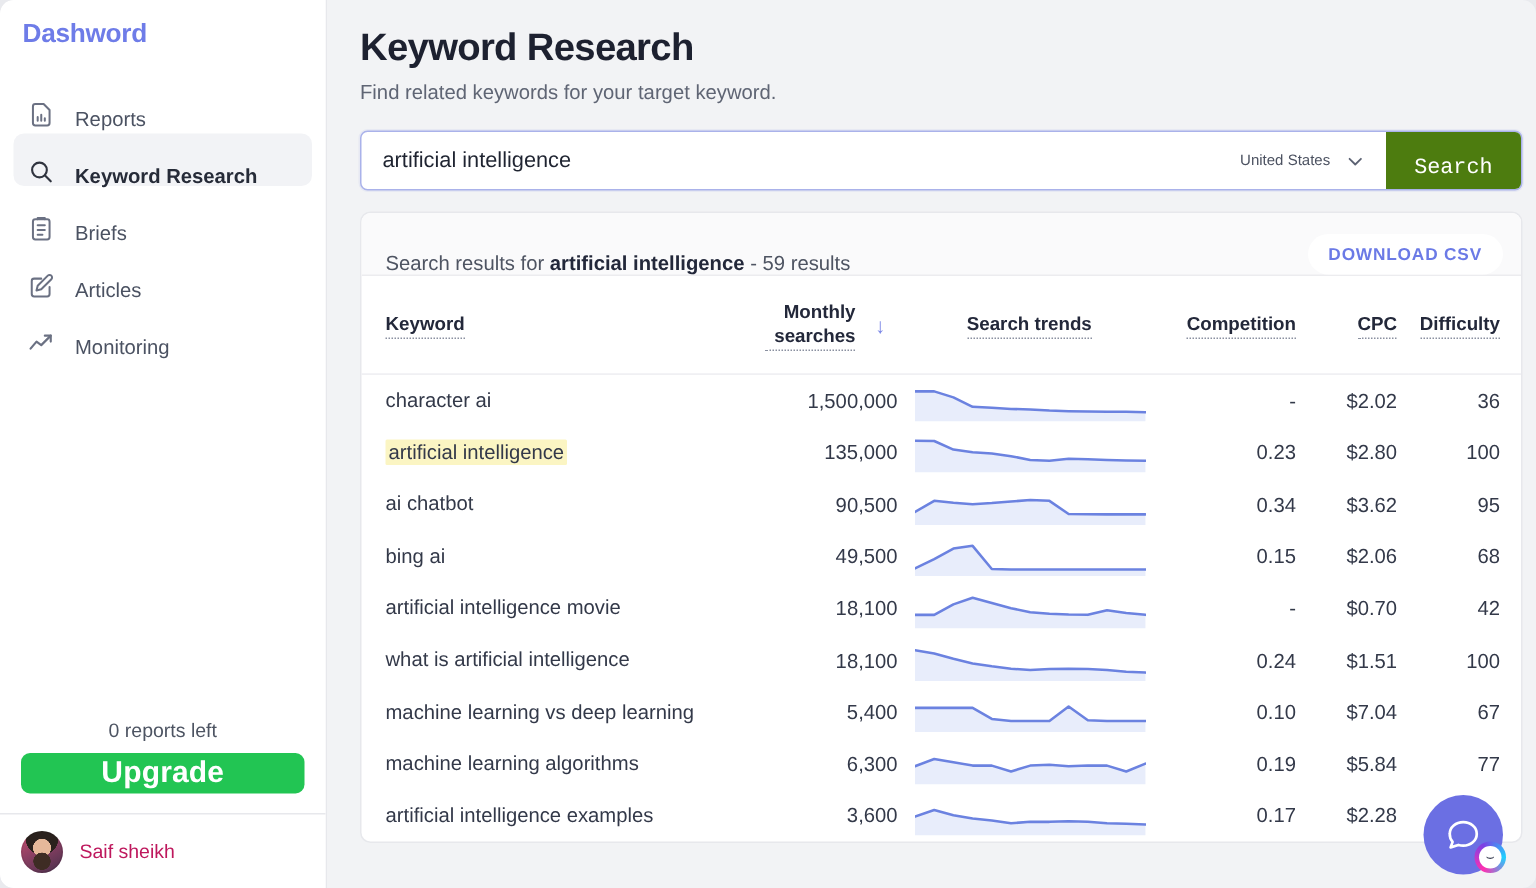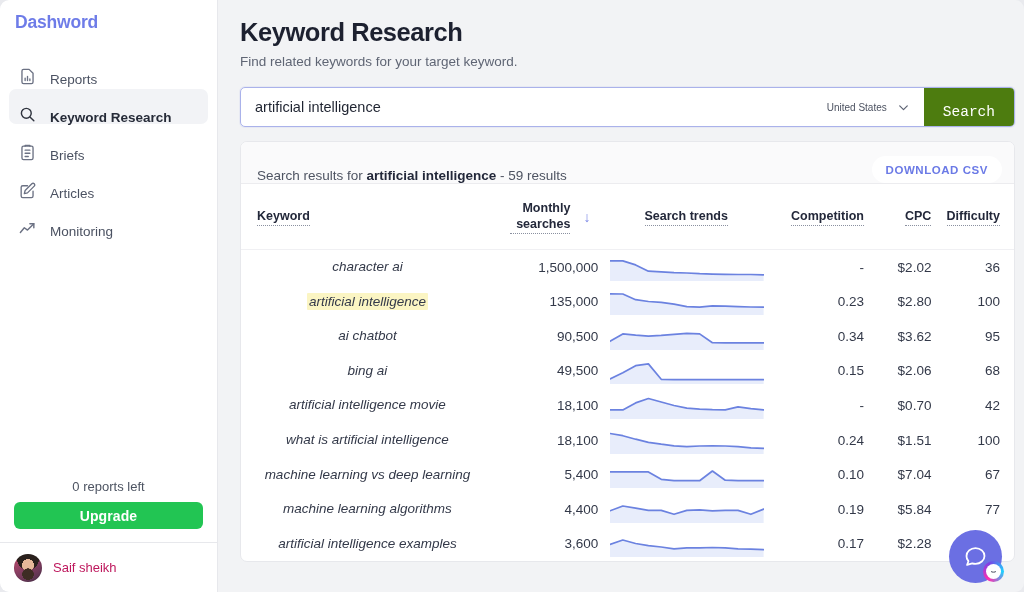--- a/index.html
+++ b/index.html
@@ -71,21 +71,21 @@
     margin-bottom: 8px;
   }
   .upgrade-btn {
     display: block;
     width: 100%;
     background: #22c553;
     color: #fff;
     border: none;
     border-radius: 6px;
     height: 27px;
-    font-size: 14px;
+    font-size: 20px;
     font-weight: 700;
     font-family: inherit;
     cursor: pointer;
     letter-spacing: 0.1px;
   }
   .user-bar {
     border-top: 1px solid #e7e8ec;
     height: 50px;
     display: flex;
     align-items: center;
@@ -237,21 +237,21 @@
   .th-cpc { text-align: right; width: 66px; padding-right: 8px; }
   .th-dif { text-align: right; width: 73px; padding-right: 14px; }
 
   tbody td {
     font-size: 13.5px;
     color: #333949;
     padding: 0;
     height: 34.6px;
     vertical-align: middle;
   }
-  .td-kw { padding-left: 16px; text-align: center; line-height: 1.34; font-style: italic; }
+  .td-kw { padding-left: 16px; text-align: left; line-height: 1.34; }
   .kw-mark {
     background: #fbf5c3;
     padding: 1px 2px;
     border-radius: 1px;
   }
   .td-num { text-align: right; padding-right: 0; }
   .td-comp { text-align: right; padding-right: 8px; }
   .td-cpc { text-align: right; padding-right: 8px; }
   .td-dif { text-align: right; padding-right: 14px; }
   .td-spark { padding: 0 10px 0 12px; }
@@ -502,21 +502,21 @@
       <path d="M0.0 10.9 L12.5 10.9 L25.0 10.9 L37.5 10.9 L50.0 18.3 L62.5 19.7 L75.0 19.7 L87.5 19.7 L100.0 10.0 L112.5 19.2 L125.0 19.7 L137.5 19.7 L150.0 19.7 L150 27 L0 27 Z" fill="#e8edfb"></path>
       <path d="M0.0 10.9 L12.5 10.9 L25.0 10.9 L37.5 10.9 L50.0 18.3 L62.5 19.7 L75.0 19.7 L87.5 19.7 L100.0 10.0 L112.5 19.2 L125.0 19.7 L137.5 19.7 L150.0 19.7" fill="none" stroke="#6b82e0" stroke-width="1.7" stroke-linejoin="round" stroke-linecap="round" vector-effect="non-scaling-stroke"></path>
     </svg>
               </td>
               <td class="td-comp">0.10</td>
               <td class="td-cpc">$7.04</td>
               <td class="td-dif">67</td>
             </tr>
             <tr>
               <td class="td-kw">machine learning algorithms</td>
-              <td class="td-num">4,400</td>
+              <td class="td-num">6,300</td>
               <td class="td-spark">
                 <svg class="spark" viewBox="0 0 150 27" preserveAspectRatio="none">
       <path d="M0.0 14.8 L12.5 10.0 L25.0 12.2 L37.5 14.4 L50.0 14.4 L62.5 18.3 L75.0 14.4 L87.5 13.9 L100.0 14.8 L112.5 14.4 L125.0 14.4 L137.5 18.3 L150.0 13.1 L150 27 L0 27 Z" fill="#e8edfb"></path>
       <path d="M0.0 14.8 L12.5 10.0 L25.0 12.2 L37.5 14.4 L50.0 14.4 L62.5 18.3 L75.0 14.4 L87.5 13.9 L100.0 14.8 L112.5 14.4 L125.0 14.4 L137.5 18.3 L150.0 13.1" fill="none" stroke="#6b82e0" stroke-width="1.7" stroke-linejoin="round" stroke-linecap="round" vector-effect="non-scaling-stroke"></path>
     </svg>
               </td>
               <td class="td-comp">0.19</td>
               <td class="td-cpc">$5.84</td>
               <td class="td-dif">77</td>
             </tr>

